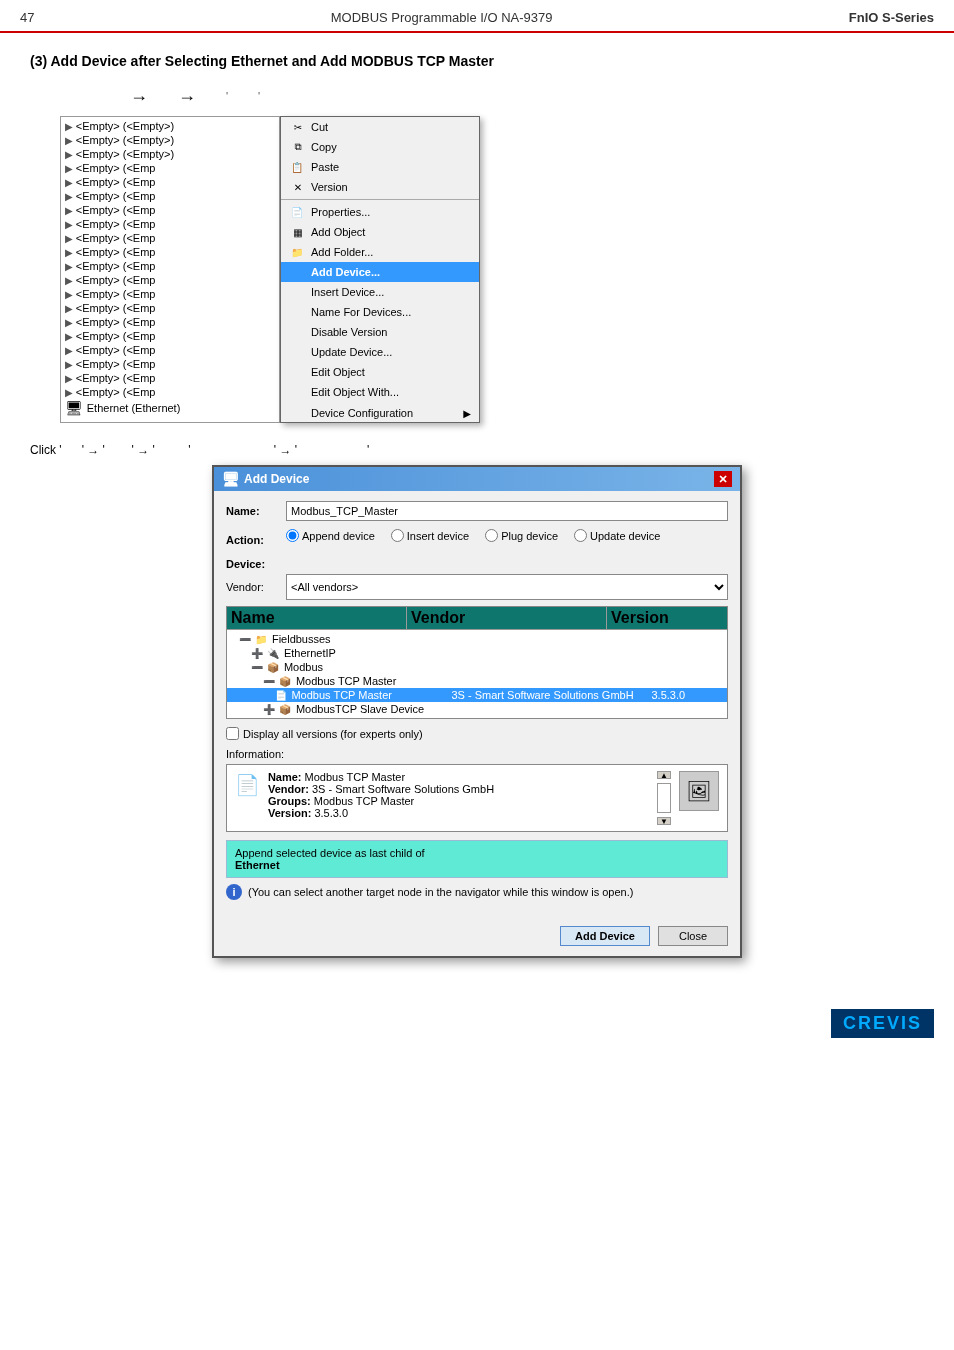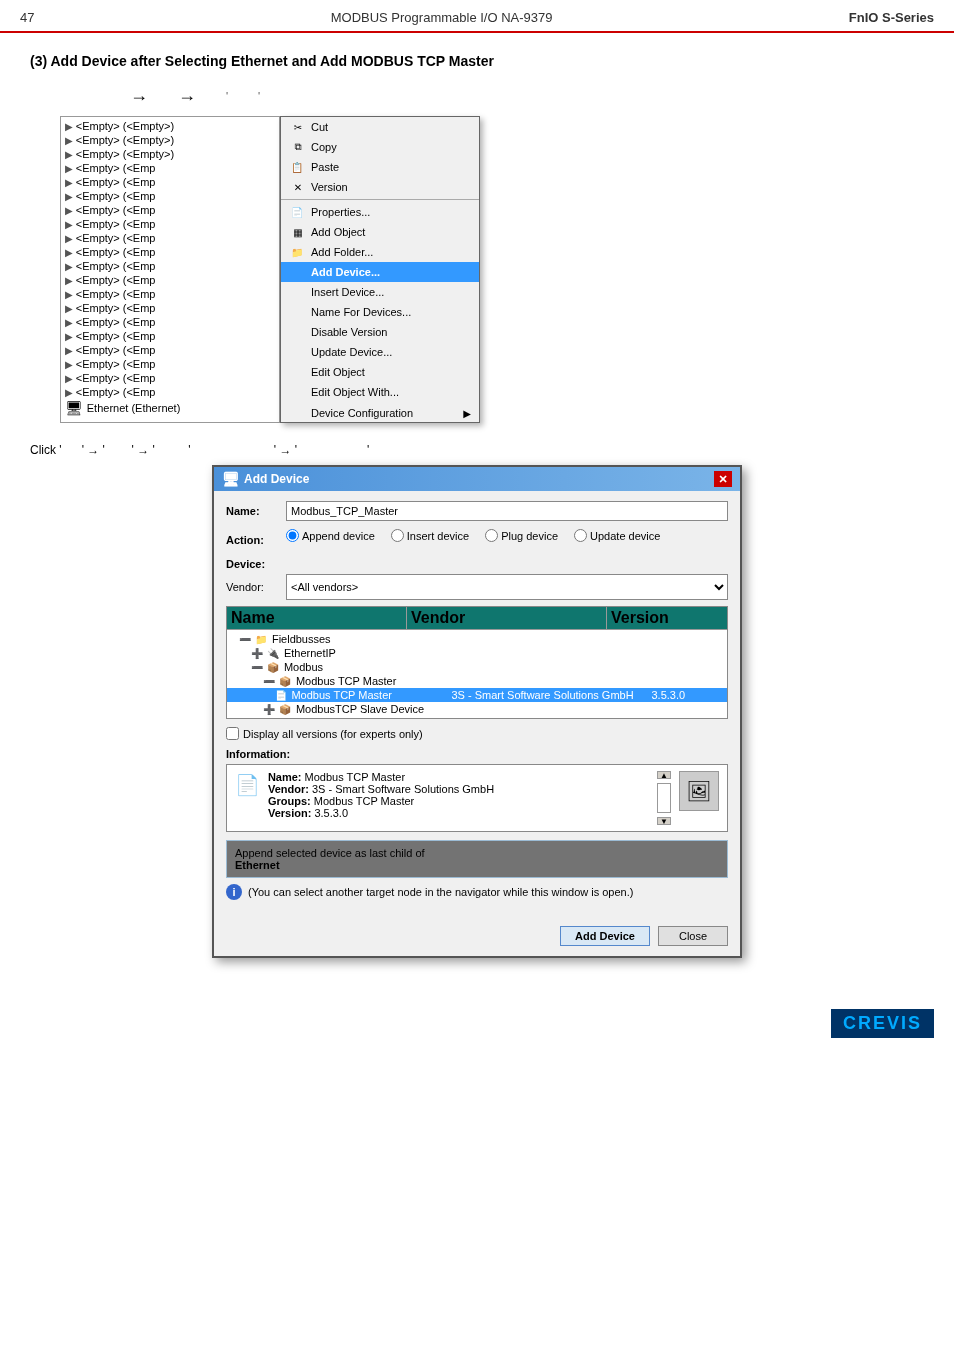--- a/index.html
+++ b/index.html
@@ -295,21 +295,21 @@
     }
     .checkbox-label {
       display: flex;
       align-items: center;
       gap: 4px;
       font-size: 11px;
     }
     .checkbox-label input { margin: 0; }
 
     .info-section {
-      font-weight: bold;
+      font-weight: normal;
       font-size: 11px;
       margin-bottom: 4px;
     }
     .info-box {
       border: 1px solid #888;
       background: #fff;
       padding: 6px 8px;
       font-size: 11px;
       margin-bottom: 8px;
       display: flex;
@@ -324,21 +324,21 @@
       background: #ccc;
       border: 1px solid #999;
       display: flex;
       align-items: center;
       justify-content: center;
       font-size: 20px;
       flex-shrink: 0;
     }
 
     .append-info {
-      background: #737373;
+      background: #5eead4;
       padding: 6px 8px;
       font-size: 11px;
       margin-bottom: 6px;
       border: 1px solid #9bbbd4;
     }
     .append-info b { font-weight: bold; }
 
     .note-row {
       display: flex;
       align-items: center;

